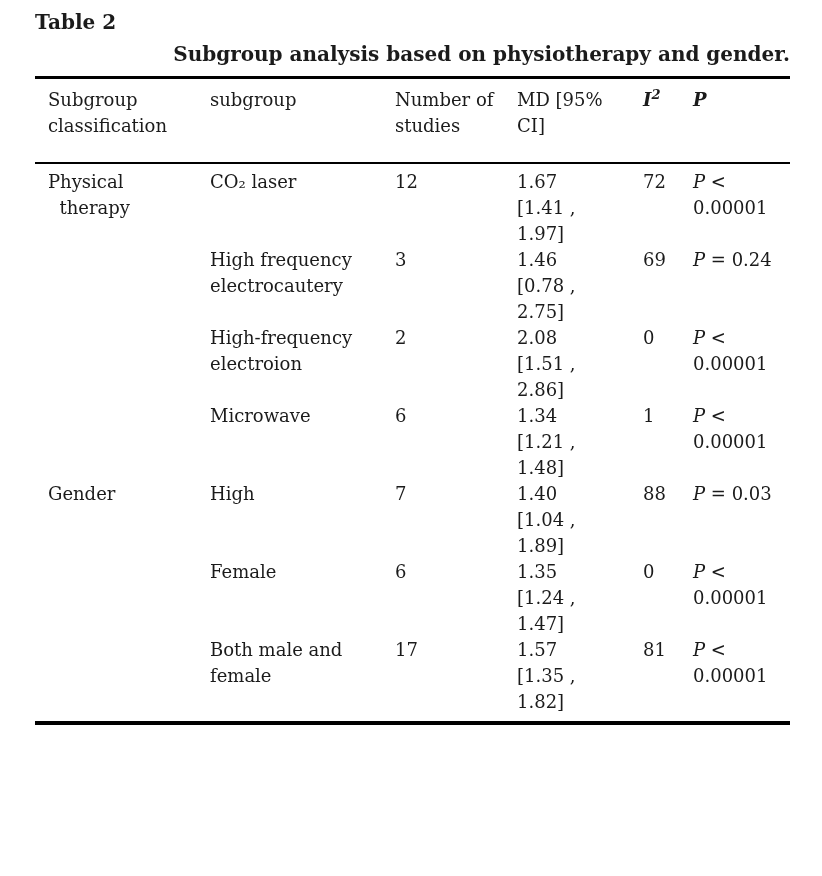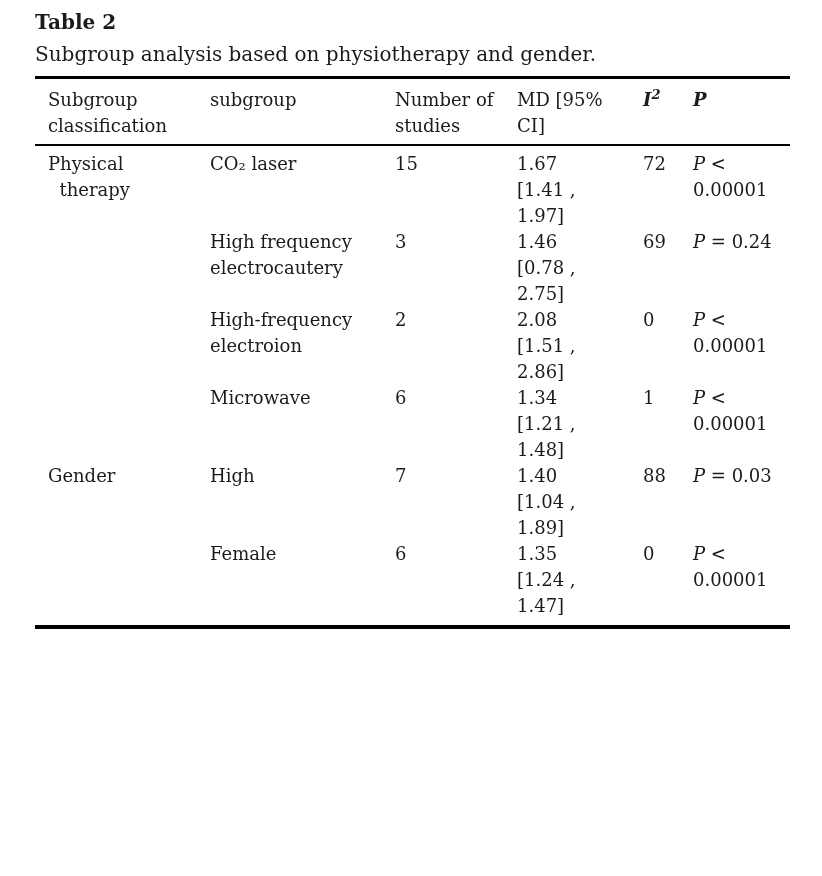--- a/index.html
+++ b/index.html
@@ -14,44 +14,45 @@
     overflow: hidden;
   }
   .table-title {
     font-size: 20px;
     font-weight: bold;
     line-height: 24px;
     margin: 0 0 8px 0;
   }
   .table-caption {
     font-size: 20px;
-    font-weight: normal;
+    font-weight: bold;
     line-height: 24px;
     margin: 0 0 10px 0;
+    text-align: right;
   }
   table.data-table {
     width: 755px;
     border-collapse: collapse;
     table-layout: fixed;
     border-top: 3px solid #000000;
     border-bottom: 4px solid #000000;
     font-size: 18px;
     line-height: 26px;
   }
   col.c1 { width: 162px; }
   col.c2 { width: 185px; }
   col.c3 { width: 122px; }
   col.c4 { width: 126px; }
   col.c5 { width: 50px; }
   col.c6 { width: 110px; }
   thead th {
     font-weight: normal;
     text-align: left;
     vertical-align: top;
-    padding: 8px 0 5px 13px;
+    padding: 8px 0 23px 13px;
     white-space: pre-wrap;
     border-bottom: 2px solid #000000;
   }
   thead th .stat-sym {
     font-style: italic;
     font-weight: bold;
   }
   thead th sup {
     font-weight: bold;
     font-style: italic;
@@ -95,21 +96,21 @@
 CI]</th>
         <th><span class="stat-sym">I</span><sup>2</sup></th>
         <th><span class="stat-sym">P</span></th>
       </tr>
     </thead>
     <tbody>
       <tr>
         <td>Physical
   therapy</td>
         <td>CO₂ laser</td>
-        <td>15</td>
+        <td>12</td>
         <td>1.67
 [1.41 ,
 1.97]</td>
         <td>72</td>
         <td><span class="p-sym">P</span><span> &lt;
 0.00001</span></td>
       </tr>
       <tr>
         <td></td>
         <td>High frequency
@@ -158,16 +159,28 @@
         <td></td>
         <td>Female</td>
         <td>6</td>
         <td>1.35
 [1.24 ,
 1.47]</td>
         <td>0</td>
         <td><span class="p-sym">P</span><span> &lt;
 0.00001</span></td>
       </tr>
+      <tr>
+        <td></td>
+        <td>Both male and
+female</td>
+        <td>17</td>
+        <td>1.57
+[1.35 ,
+1.82]</td>
+        <td>81</td>
+        <td><span class="p-sym">P</span><span> &lt;
+0.00001</span></td>
+      </tr>
     </tbody>
   </table>
 
 </div>
 
 </body></html>

